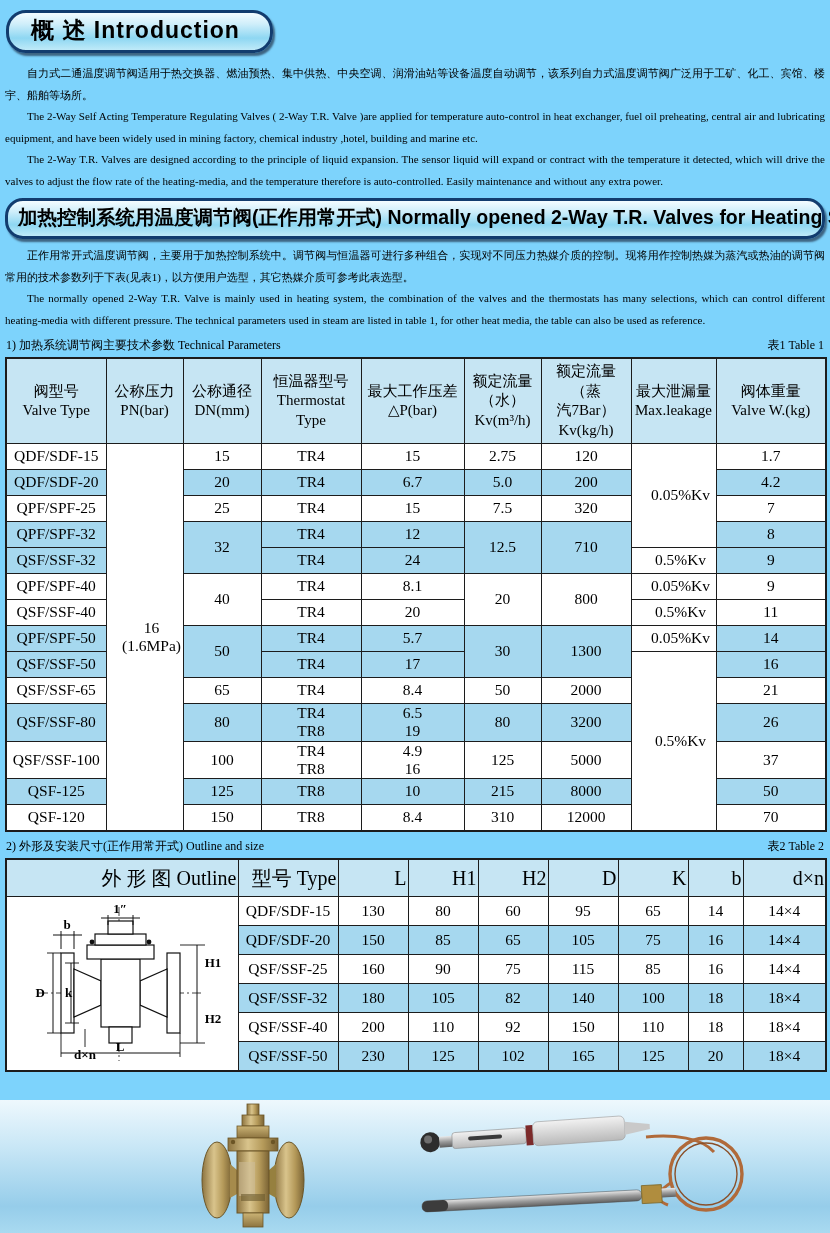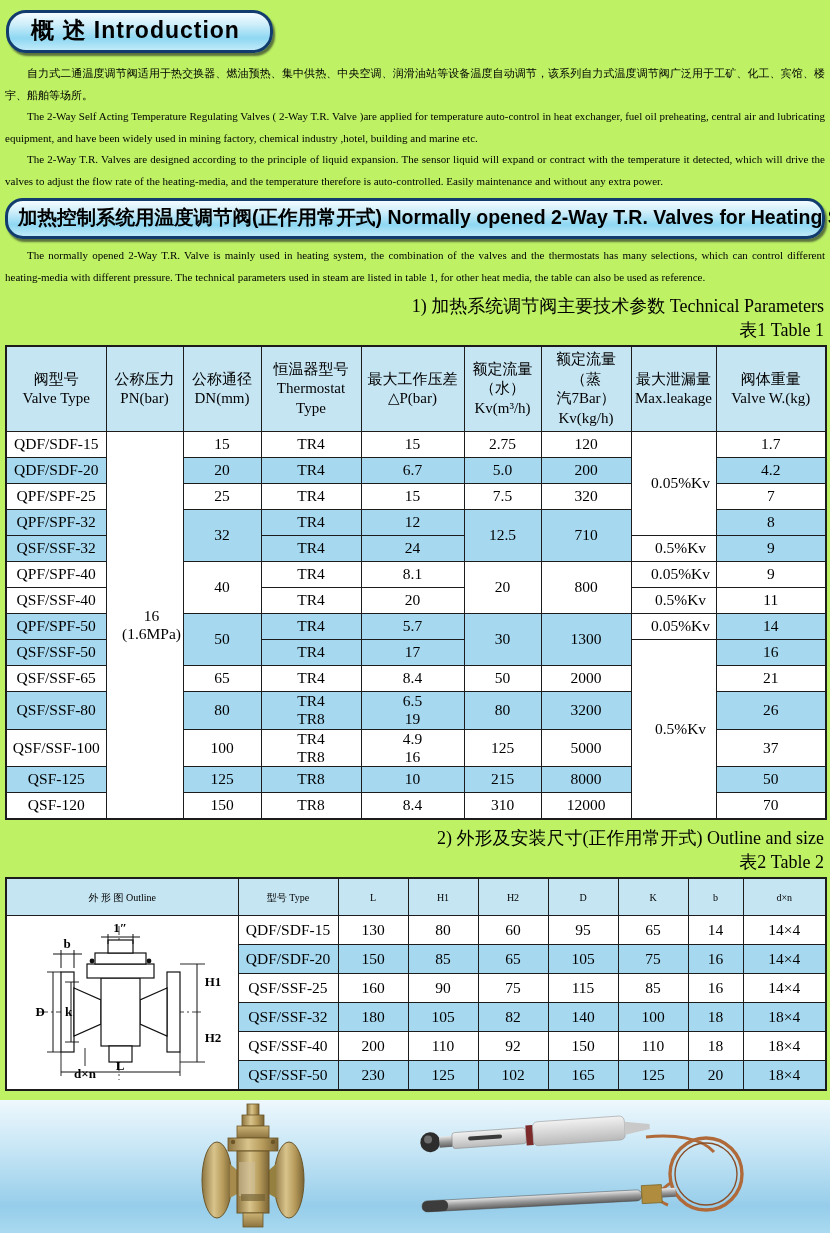--- a/index.html
+++ b/index.html
@@ -1,47 +1,47 @@
 <!DOCTYPE html>
 <html><head>
 <meta charset="utf-8">
 <style>
   html,body{margin:0;padding:0;background:#fff;}
-  .page{width:830px;height:1233px;overflow:hidden;background:#bef264;position:relative;
+  .page{width:830px;height:1233px;overflow:hidden;background:#7dd3fc;position:relative;
         font-family:"Liberation Serif","DejaVu Serif",serif;color:#000;}
   .inner{padding:0 5px;}
 
   
   .pill, .bar{
     border:3px solid #123c6e;
     background:linear-gradient(180deg,#f4fcff 0%,#cfeefa 30%,#8ed7f2 68%,#bfeaf8 100%);
     box-shadow:2px 3px 2px rgba(10,10,30,.55);
     font-family:"Liberation Sans","DejaVu Sans",sans-serif;
     font-weight:bold;color:#000;box-sizing:border-box;
   }
   .pill{display:inline-block;margin:10px 0 4px 1px;padding:2px 30px 4px 22px;
         border-radius:20px;font-size:23px;letter-spacing:1px;}
   .bar{margin:6px 0 6px 0;padding:3px 10px 5px 10px;border-radius:18px;
        font-size:19.5px;text-align:center;white-space:nowrap;}
 
   p.body{margin:0;font-size:11px;line-height:21.5px;text-align:justify;text-indent:2em;}
   .paras{margin-top:6px;margin-bottom:4px;}
 
   .cap{display:flex;justify-content:space-between;align-items:flex-end;
-       font-size:18px;margin:6px 1px 3px 1px;flex-direction:column;}
+       font-size:12px;margin:6px 1px 3px 1px;}
 
   table{border-collapse:collapse;table-layout:fixed;width:820px;background:#fff;}
   table, th, td{border:1px solid #1c1c1c;}
   table{border-width:2px;}
   th{background:#c6e5f3;font-weight:normal;font-size:15px;line-height:1.3;padding:3px 1px;}
   td{font-size:15.5px;text-align:center;padding:0 1px;height:25px;line-height:1.18;}
   tr.shade td{background:#a6d8ef;}
   td.wh{background:#fff !important;padding-left:15px;}
   #t1 th{height:54px;vertical-align:middle;}
-  #t2 th{height:30px;font-size:10px;}
+  #t2 th{height:30px;font-size:20px;text-align:right;}
   #t2 td{height:28px;}
   #t2 td.outline-cell{background:#fff;vertical-align:middle;padding:2px;}
 
   .photo-panel{position:absolute;left:0;right:0;bottom:0;height:133px;
     background:linear-gradient(180deg,#eef8fd 0%,#c9e7f6 35%,#96cdea 80%,#a9daf0 100%);
     display:flex;align-items:center;}
   .valve-photo{margin-left:197px;}
   .thermo-photo{margin-left:105px;}
   svg{display:block;}
 </style>
@@ -58,20 +58,21 @@
 
     <div class="paras">
       <p class="body">自力式二通温度调节阀适用于热交换器、燃油预热、集中供热、中央空调、润滑油站等设备温度自动调节，该系列自力式温度调节阀广泛用于工矿、化工、宾馆、楼宇、船舶等场所。</p>
       <p class="body">The 2-Way Self Acting Temperature Regulating Valves ( 2-Way T.R. Valve )are applied for temperature auto-control in heat exchanger, fuel oil preheating, central air and lubricating equipment, and have been widely used in mining factory, chemical industry ,hotel, building and marine etc.</p>
       <p class="body">The 2-Way T.R. Valves are designed according to the principle of liquid expansion. The sensor liquid will expand or contract with the temperature it detected, which will drive the valves to adjust the flow rate of the heating-media, and the temperature therefore is auto-controlled. Easily maintenance and without any extra power.</p>
     </div>
 
     <div class="bar">加热控制系统用温度调节阀(正作用常开式) Normally opened 2-Way T.R. Valves for Heating System</div>
 
     <div class="paras">
+      <p class="body">正作用常开式温度调节阀，主要用于加热控制系统中。调节阀与恒温器可进行多种组合，实现对不同压力热媒介质的控制。现将用作控制热媒为蒸汽或热油的调节阀常用的技术参数列于下表(见表1)，以方便用户选型，其它热媒介质可参考此表选型。</p>
       <p class="body">The normally opened 2-Way T.R. Valve is mainly used in heating system, the combination of the valves and the thermostats has many selections, which can control different heating-media with different pressure. The technical parameters used in steam are listed in table 1, for other heat media, the table can also be used as reference.</p>
     </div>
 
     <div class="cap">
       <span>1) 加热系统调节阀主要技术参数  Technical Parameters</span>
       <span>表1    Table 1</span>
     </div>
 
     <table id="t1">
       <colgroup id="t1cols">

